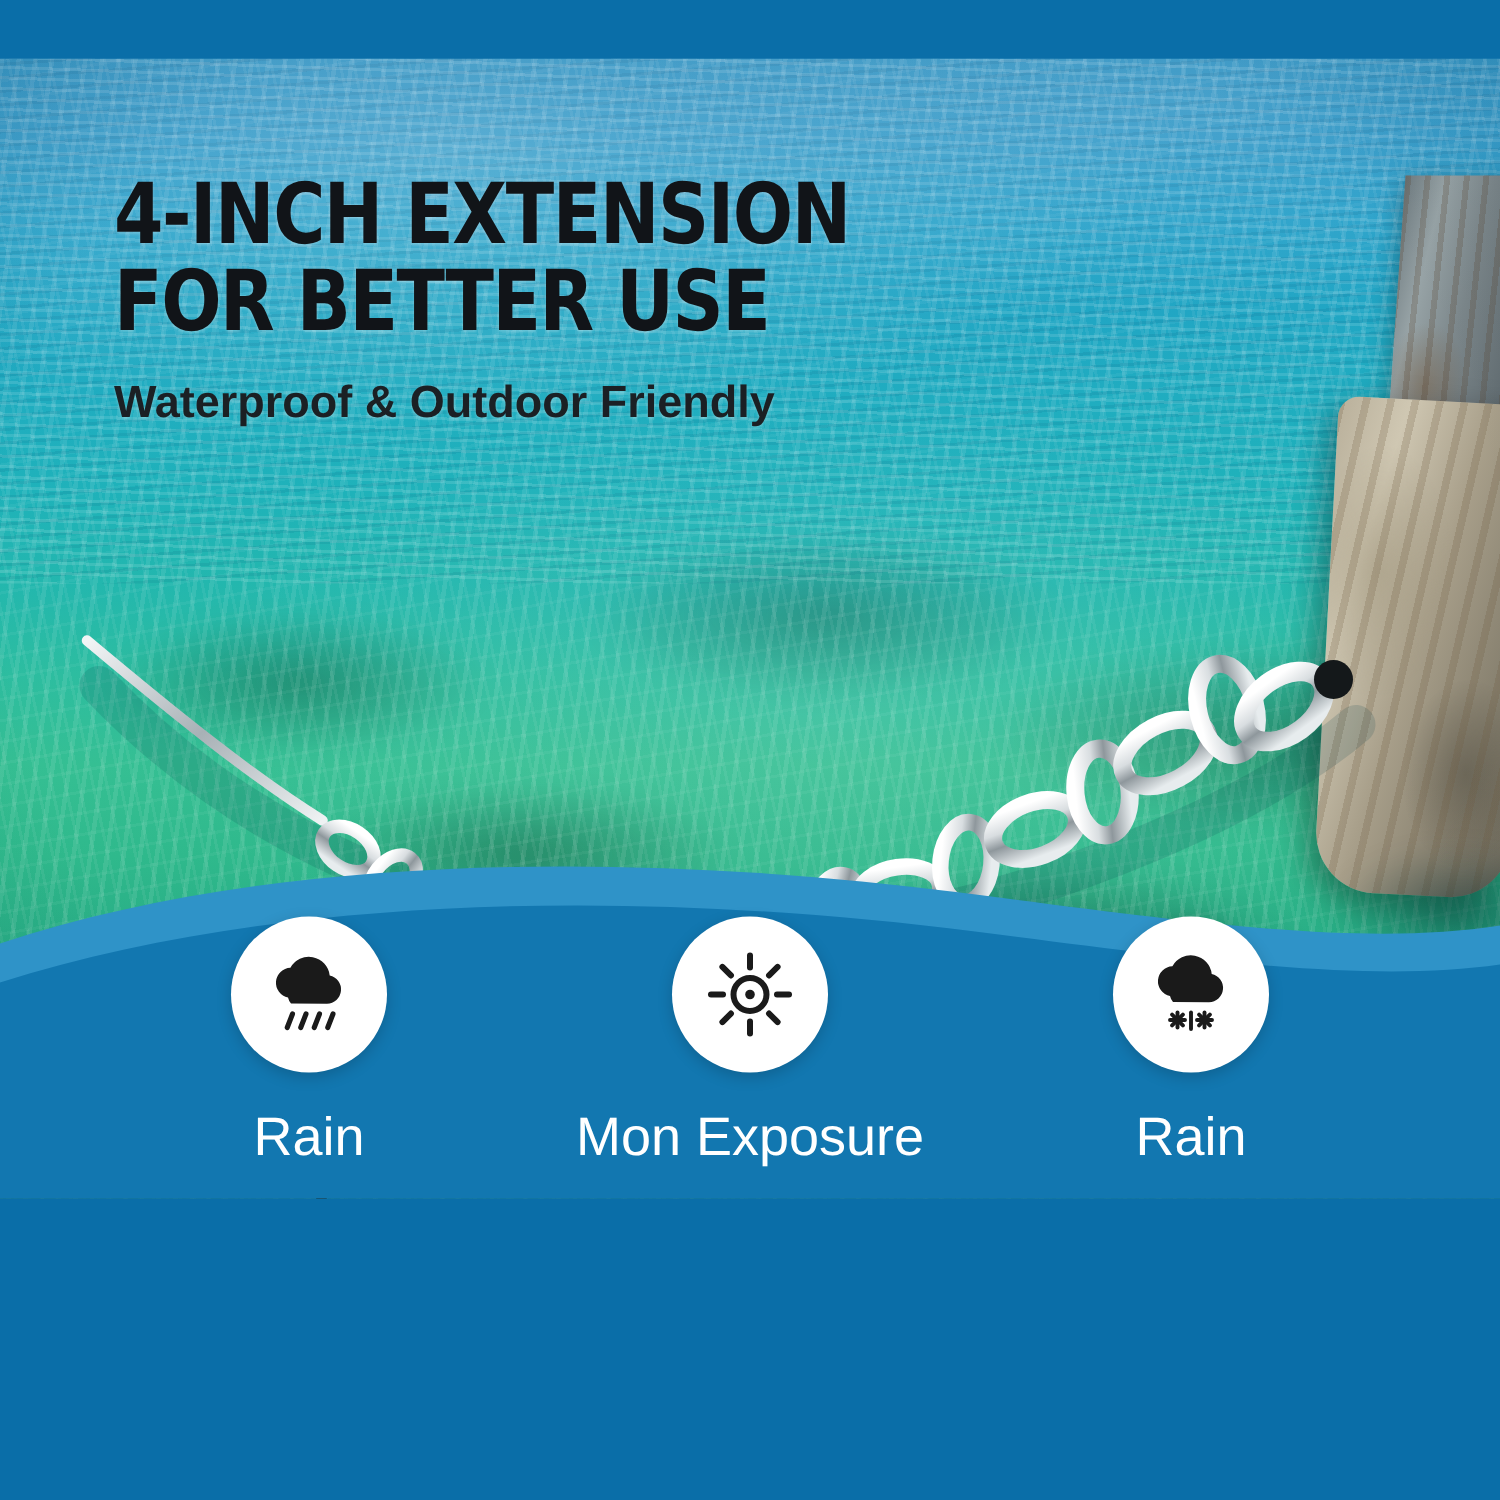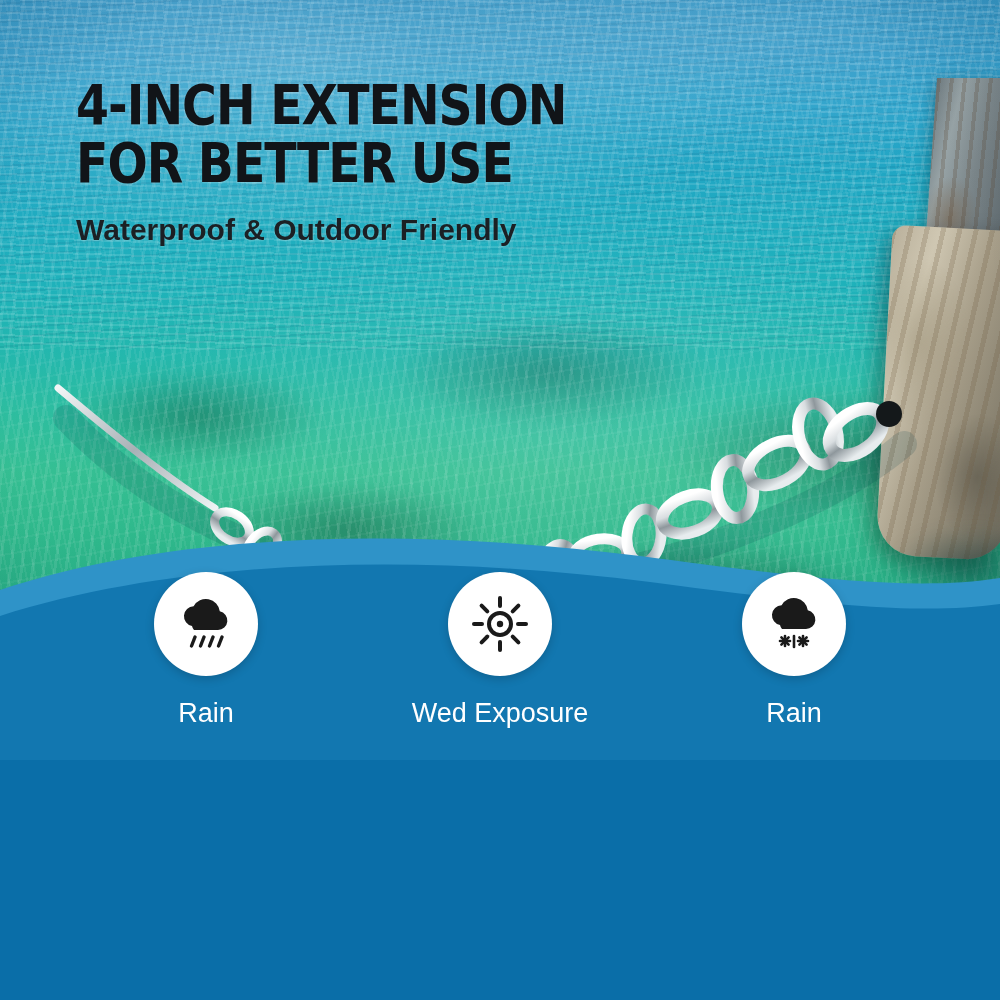--- a/index.html
+++ b/index.html
@@ -1,21 +1,21 @@
 <!DOCTYPE html>
 <html><head>
 <meta charset="utf-8">
 <style>
   html,body{margin:0;padding:0;}
   body{
     width:1000px;height:1000px;overflow:hidden;
     font-family:"Liberation Sans", sans-serif;
     background:#0a6ea8;
   }
-  .stage{position:relative;width:1000px;height:760px;overflow:hidden;}
+  .stage{position:relative;width:1000px;height:760px;overflow:hidden;margin-top:39px;}
 
   
   .photo{position:absolute;inset:0;overflow:hidden;}
   .water-base{
     position:absolute;inset:0;
     background:
       linear-gradient(180deg,
         #2a8fc0 0%,
         #2b96c6 7%,
         #26a0c9 14%,
@@ -140,21 +140,21 @@
     gap:124px;padding-top:22px;box-sizing:border-box;
   }
   .feature{width:170px;display:flex;flex-direction:column;align-items:center;}
   .circle{
     width:104px;height:104px;border-radius:50%;
     background:#ffffff;
     display:flex;align-items:center;justify-content:center;
     box-shadow:0 3px 10px rgba(0,0,0,.18);
   }
   .feature .label{
-    margin-top:22px;color:#ffffff;font-size:27px;
+    margin-top:22px;color:#ffffff;font-size:36px;
     font-family:"Liberation Sans", sans-serif;white-space:nowrap;
   }
 </style>
 </head>
 <body>
 
 <div class="stage">
 
   <div class="photo">
     <div class="water-base"></div>
@@ -265,21 +265,21 @@
             <line x1="32" y1="50" x2="32" y2="58"></line>
             <line x1="6" y1="32" x2="14" y2="32"></line>
             <line x1="50" y1="32" x2="58" y2="32"></line>
             <line x1="13.6" y1="13.6" x2="19.3" y2="19.3"></line>
             <line x1="44.7" y1="44.7" x2="50.4" y2="50.4"></line>
             <line x1="50.4" y1="13.6" x2="44.7" y2="19.3"></line>
             <line x1="19.3" y1="44.7" x2="13.6" y2="50.4"></line>
           </g>
         </svg>
       </div>
-      <div class="label">Wed Exposure</div>
+      <div class="label">Mon Exposure</div>
     </div>
 
     <div class="feature">
       <div class="circle">
         <svg width="64" height="64" viewBox="0 0 64 64">
           <path d="M18,33 a10,10 0 0,1 1.6,-19.8 a14,14 0 0,1 26.2,5.1 a9.5,9.5 0 0,1 -1.8,18.8 L20,37 a9,9 0 0,1 -2,-4 Z" fill="#1a1a1a"></path>
           <g stroke="#1a1a1a" stroke-width="2.6" stroke-linecap="round">
             <g transform="translate(23,49)">
               <line x1="-5" y1="0" x2="5" y2="0"></line>
               <line x1="0" y1="-5" x2="0" y2="5"></line>

